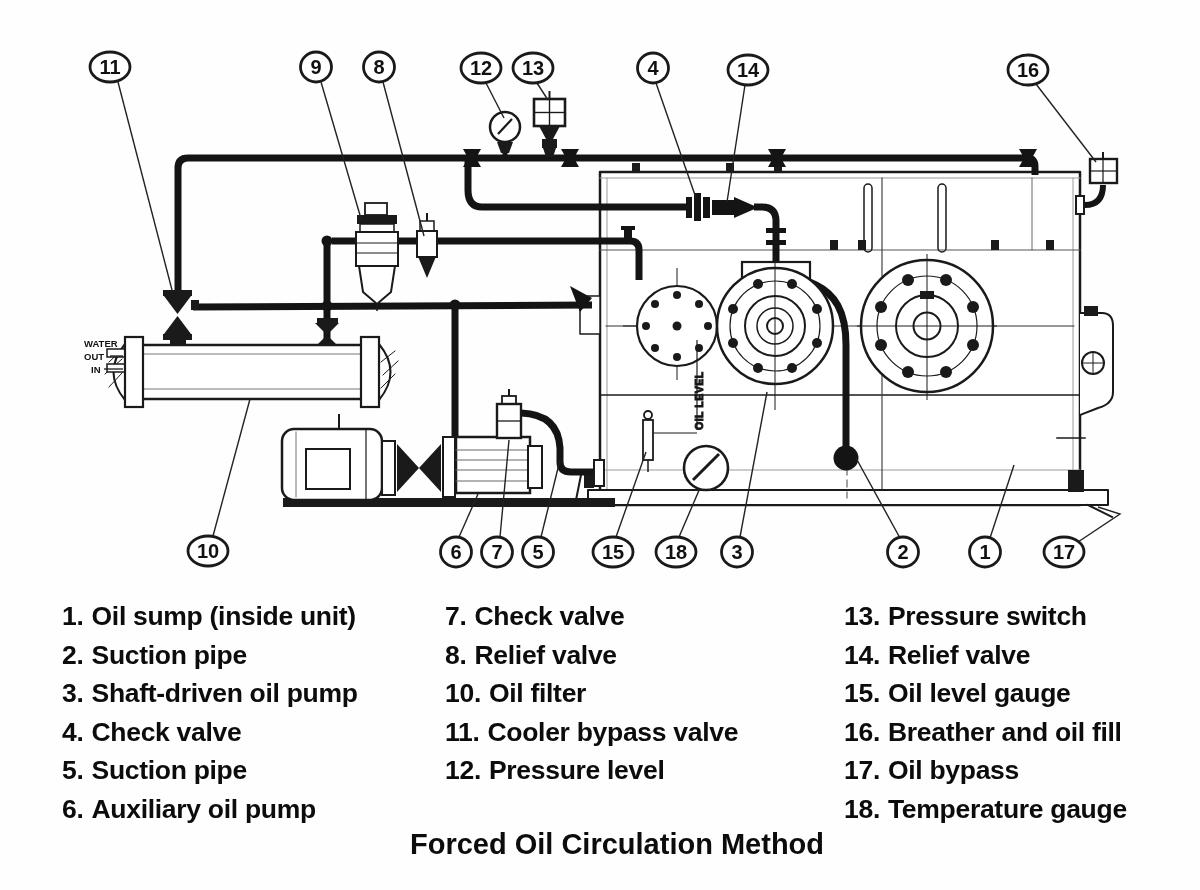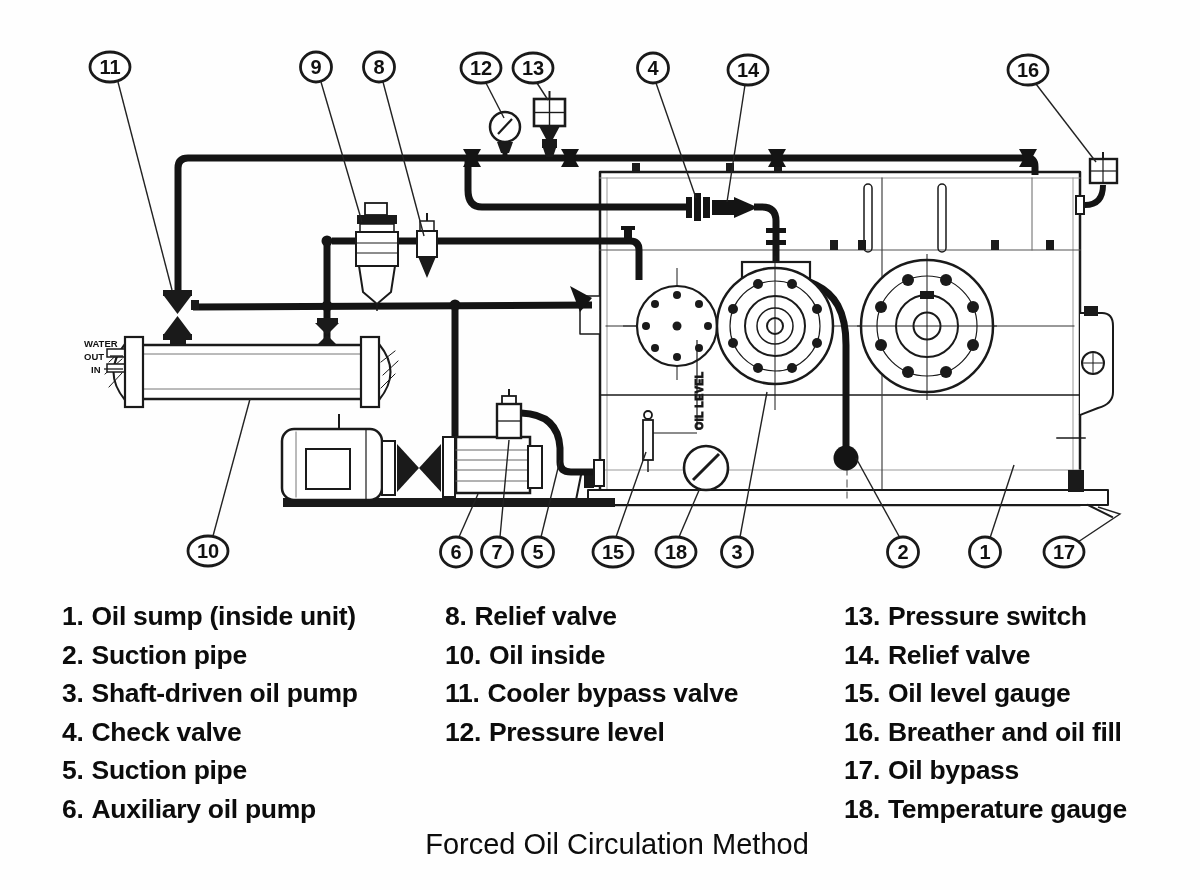--- a/index.html
+++ b/index.html
@@ -24,21 +24,21 @@
   .legend-col.c1{left:62px;}
   .legend-col.c2{left:445px;}
   .legend-col.c3{left:844px;}
   .legend-item{
     font-size:26.5px;font-weight:bold;color:#0c0c0c;
     line-height:38.6px;white-space:nowrap;letter-spacing:-0.3px;
   }
   .legend-item .num{margin-right:8px;}
   .fig-title{
     position:absolute;top:828px;left:0;width:1166px;padding-left:34px;
-    text-align:center;font-size:29px;font-weight:normal;color:#0c0c0c;
+    text-align:center;font-size:29px;font-weight:bold;color:#0c0c0c;
   }
 </style>
 </head>
 <body>
 
 <div class="page">
 
 <svg id="diagram" width="1200" height="592" viewBox="0 0 1200 592">
 
   <g stroke="#1a1a1a" fill="none" stroke-linecap="square" stroke-linejoin="round">
@@ -372,22 +372,23 @@
 <div class="legend">
   <div class="legend-col c1" id="legend-col-1">
         <div class="legend-item"><span class="num">1.</span><span>Oil sump (inside unit)</span></div>
         <div class="legend-item"><span class="num">2.</span><span>Suction pipe</span></div>
         <div class="legend-item"><span class="num">3.</span><span>Shaft-driven oil pump</span></div>
         <div class="legend-item"><span class="num">4.</span><span>Check valve</span></div>
         <div class="legend-item"><span class="num">5.</span><span>Suction pipe</span></div>
         <div class="legend-item"><span class="num">6.</span><span>Auxiliary oil pump</span></div>
       </div>
   <div class="legend-col c2" id="legend-col-2">
+        <div class="legend-item"><span class="num">7.</span><span>Check valve</span></div>
         <div class="legend-item"><span class="num">8.</span><span>Relief valve</span></div>
-        <div class="legend-item"><span class="num">10.</span><span>Oil inside</span></div>
+        <div class="legend-item"><span class="num">10.</span><span>Oil filter</span></div>
         <div class="legend-item"><span class="num">11.</span><span>Cooler bypass valve</span></div>
         <div class="legend-item"><span class="num">12.</span><span>Pressure level</span></div>
       </div>
   <div class="legend-col c3" id="legend-col-3">
         <div class="legend-item"><span class="num">13.</span><span>Pressure switch</span></div>
         <div class="legend-item"><span class="num">14.</span><span>Relief valve</span></div>
         <div class="legend-item"><span class="num">15.</span><span>Oil level gauge</span></div>
         <div class="legend-item"><span class="num">16.</span><span>Breather and oil fill</span></div>
         <div class="legend-item"><span class="num">17.</span><span>Oil bypass</span></div>
         <div class="legend-item"><span class="num">18.</span><span>Temperature gauge</span></div>

